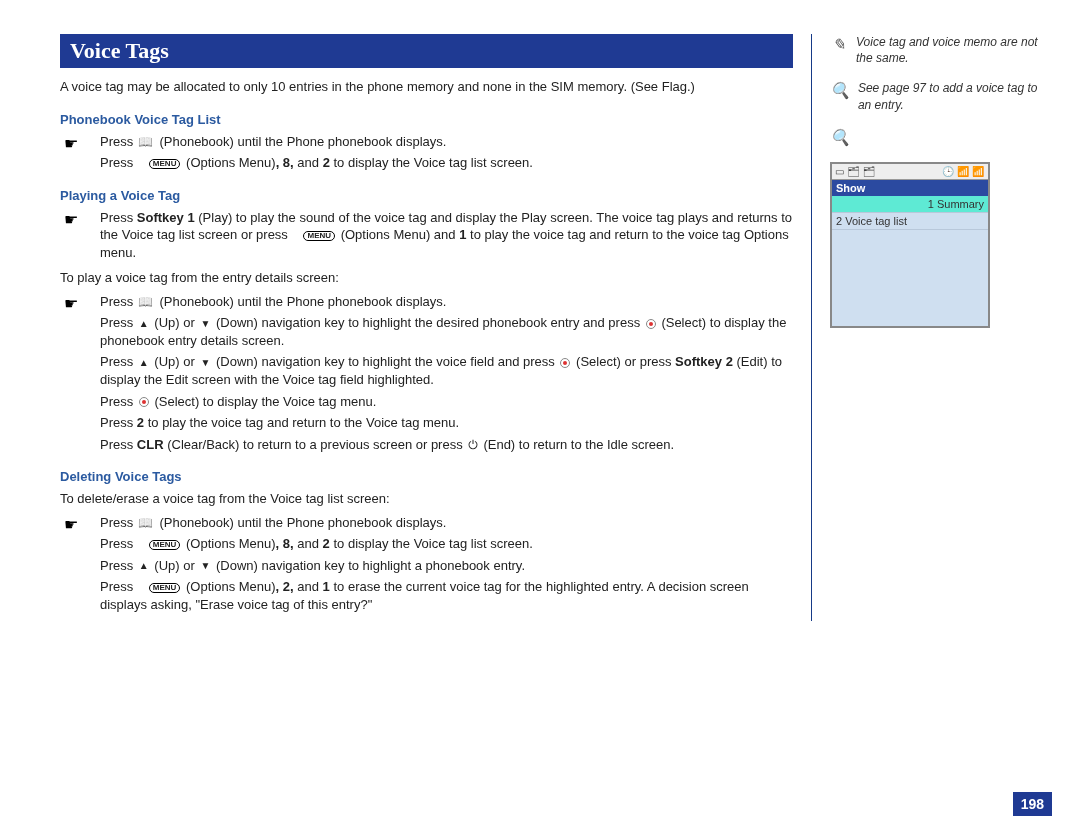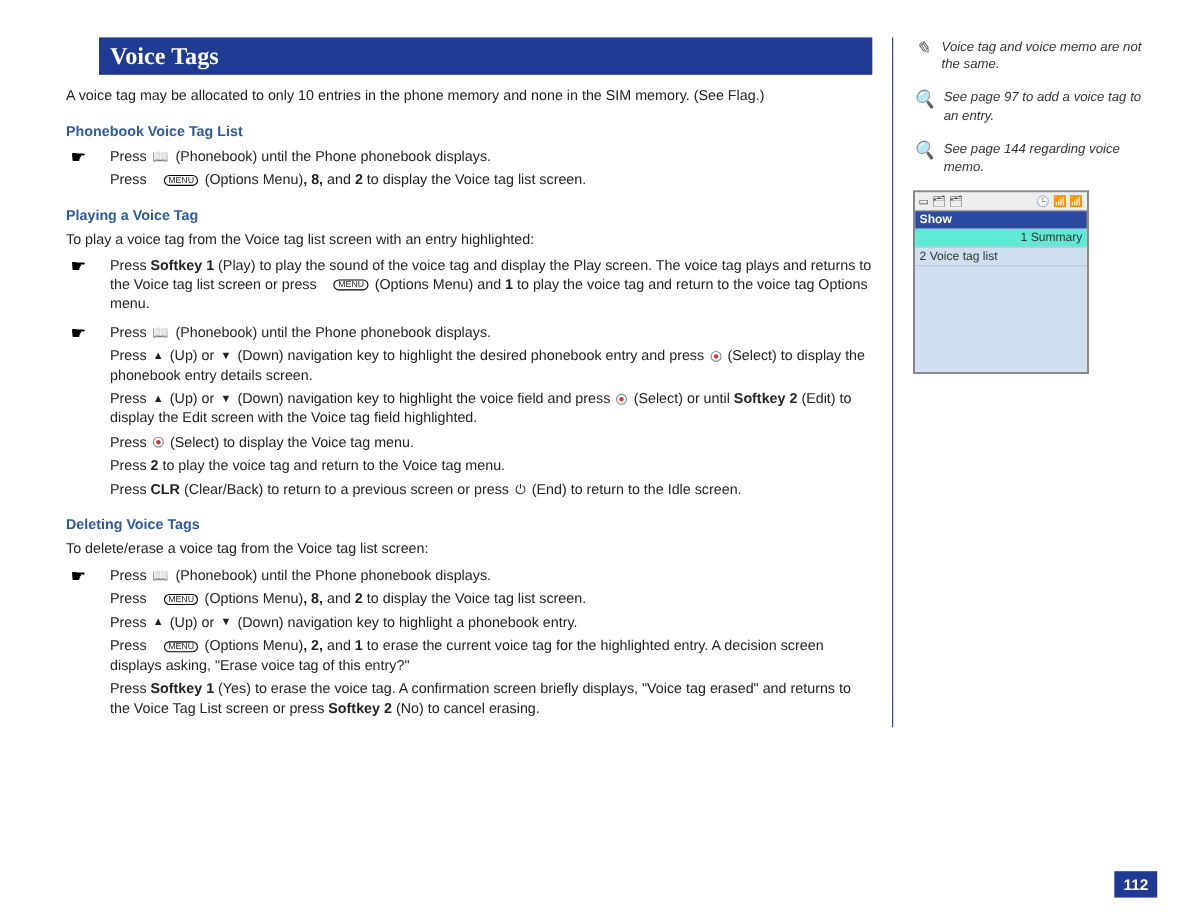--- a/index.html
+++ b/index.html
@@ -41,21 +41,20 @@
     color:#333;
   }
   .title-bar{
     background:#1f3a93;
     color:#fff;
     font-family:"Times New Roman",Times,serif;
     font-size:22px;
     font-weight:bold;
     padding:4px 10px;
     margin-bottom:10px;
-    margin-left:30px;
   }
   .intro{
     margin:0 0 14px 0;
     line-height:1.35;
   }
   h3.sect{
     color:var(--blue-txt);
     font-size:13px;
     font-weight:bold;
     margin:16px 0 6px 0;
@@ -93,21 +92,21 @@
     line-height:1;
     margin:0 2px;
   }
   .ico-book::after{content:"📖";font-size:12px;filter:grayscale(1);}
   .ico-menu{
     border:1px solid #000;
     border-radius:8px;
     padding:0 3px;
     font-family:Arial;
     font-size:8px;
-    font-weight:normal;
+    font-weight:bold;
     font-style:normal;
     margin-left:12px;
   }
   .ico-up::after{content:"▲";font-size:10px;}
   .ico-down::after{content:"▼";font-size:10px;}
   .ico-select{
     width:10px;height:10px;border:1.5px solid #888;border-radius:50%;
     position:relative;
   }
   .ico-select::after{content:"";position:absolute;inset:2px;background:#d33;border-radius:50%;}
@@ -190,37 +189,37 @@
         <span>(Phonebook) until the Phone phonebook displays.</span>
       </li>
       <li>
         <span>Press</span>
         <span class="ico ico-menu">MENU</span>
         <span>(Options Menu)</span><b>, 8,</b><span> and </span><b>2</b><span> to display the Voice tag list screen.</span>
       </li>
     </ul>
 
     <h3 class="sect">Playing a Voice Tag</h3>
-    <p class="plain">To play a voice tag from the Voice tag list screen with an entry highlighted:</p>
     <ul class="steps">
       <li class="lead">
         <span>Press </span><b>Softkey 1</b><span> (Play) to play the sound of the voice tag and display the Play screen. The voice tag plays and returns to the Voice tag list screen or press </span><span class="ico ico-menu">MENU</span><span> (Options Menu) and </span><b>1</b><span> to play the voice tag and return to the voice tag Options menu.</span>
       </li>
     </ul>
+    <p class="plain">To play a voice tag from the entry details screen:</p>
     <ul class="steps">
       <li class="lead">
         <span>Press</span>
         <span class="ico ico-book"></span>
         <span>(Phonebook) until the Phone phonebook displays.</span>
       </li>
       <li>
         <span>Press </span><span class="ico ico-up"></span><span> (Up) or </span><span class="ico ico-down"></span><span> (Down) navigation key to highlight the desired phonebook entry and press </span><span class="ico ico-select"></span><span> (Select) to display the phonebook entry details screen.</span>
       </li>
       <li>
-        <span>Press </span><span class="ico ico-up"></span><span> (Up) or </span><span class="ico ico-down"></span><span> (Down) navigation key to highlight the voice field and press </span><span class="ico ico-select"></span><span> (Select) or until </span><b>Softkey 2</b><span> (Edit) to display the Edit screen with the Voice tag field highlighted.</span>
+        <span>Press </span><span class="ico ico-up"></span><span> (Up) or </span><span class="ico ico-down"></span><span> (Down) navigation key to highlight the voice field and press </span><span class="ico ico-select"></span><span> (Select) or press </span><b>Softkey 2</b><span> (Edit) to display the Edit screen with the Voice tag field highlighted.</span>
       </li>
       <li>
         <span>Press </span><span class="ico ico-select"></span><span> (Select) to display the Voice tag menu.</span>
       </li>
       <li>
         <span>Press </span><b>2</b><span> to play the voice tag and return to the Voice tag menu.</span>
       </li>
       <li>
         <span>Press </span><b>CLR</b><span> (Clear/Back) to return to a previous screen or press </span><span class="ico ico-end"></span><span> (End) to return to the Idle screen.</span>
       </li>
@@ -235,42 +234,38 @@
         <span>(Phonebook) until the Phone phonebook displays.</span>
       </li>
       <li>
         <span>Press </span><span class="ico ico-menu">MENU</span><span> (Options Menu)</span><b>, 8,</b><span> and </span><b>2</b><span> to display the Voice tag list screen.</span>
       </li>
       <li>
         <span>Press </span><span class="ico ico-up"></span><span> (Up) or </span><span class="ico ico-down"></span><span> (Down) navigation key to highlight a phonebook entry.</span>
       </li>
       <li>
         <span>Press </span><span class="ico ico-menu">MENU</span><span> (Options Menu)</span><b>, 2,</b><span> and </span><b>1</b><span> to erase the current voice tag for the highlighted entry. A decision screen displays asking, "Erase voice tag of this entry?"</span>
-      </li>
-      <li>
-        <span>Press </span><b>Softkey 1</b><span> (Yes) to erase the voice tag. A confirmation screen briefly displays, "Voice tag erased" and returns to the Voice Tag List screen or press </span><b>Softkey 2</b><span> (No) to cancel erasing.</span>
       </li>
     </ul>
 
   </div>
 
   <div class="divider"></div>
 
   <aside class="sidebar">
     <div class="note">
       <span class="nicon">✎</span>
       <span>Voice tag and voice memo are not the same.</span>
     </div>
     <div class="note">
       <span class="nicon">🔍</span>
       <span>See page 97 to add a voice tag to an entry.</span>
     </div>
     <div class="note">
       <span class="nicon">🔍</span>
-      <span>See page 144 regarding voice memo.</span>
     </div>
 
     <div class="phone-shot">
       <div class="status">
         <span>▭ 🗂 🗂</span>
         <span>🕒 📶 📶</span>
       </div>
       <div class="tbar">Show</div>
       <div class="body">
         <div class="row sel">
@@ -279,13 +274,13 @@
         </div>
         <div class="row">
           <span>2</span>
           <span>Voice tag list</span>
         </div>
       </div>
     </div>
   </aside>
 </div>
 
-<div class="page-num">112</div>
+<div class="page-num">198</div>
 
 </body></html>

